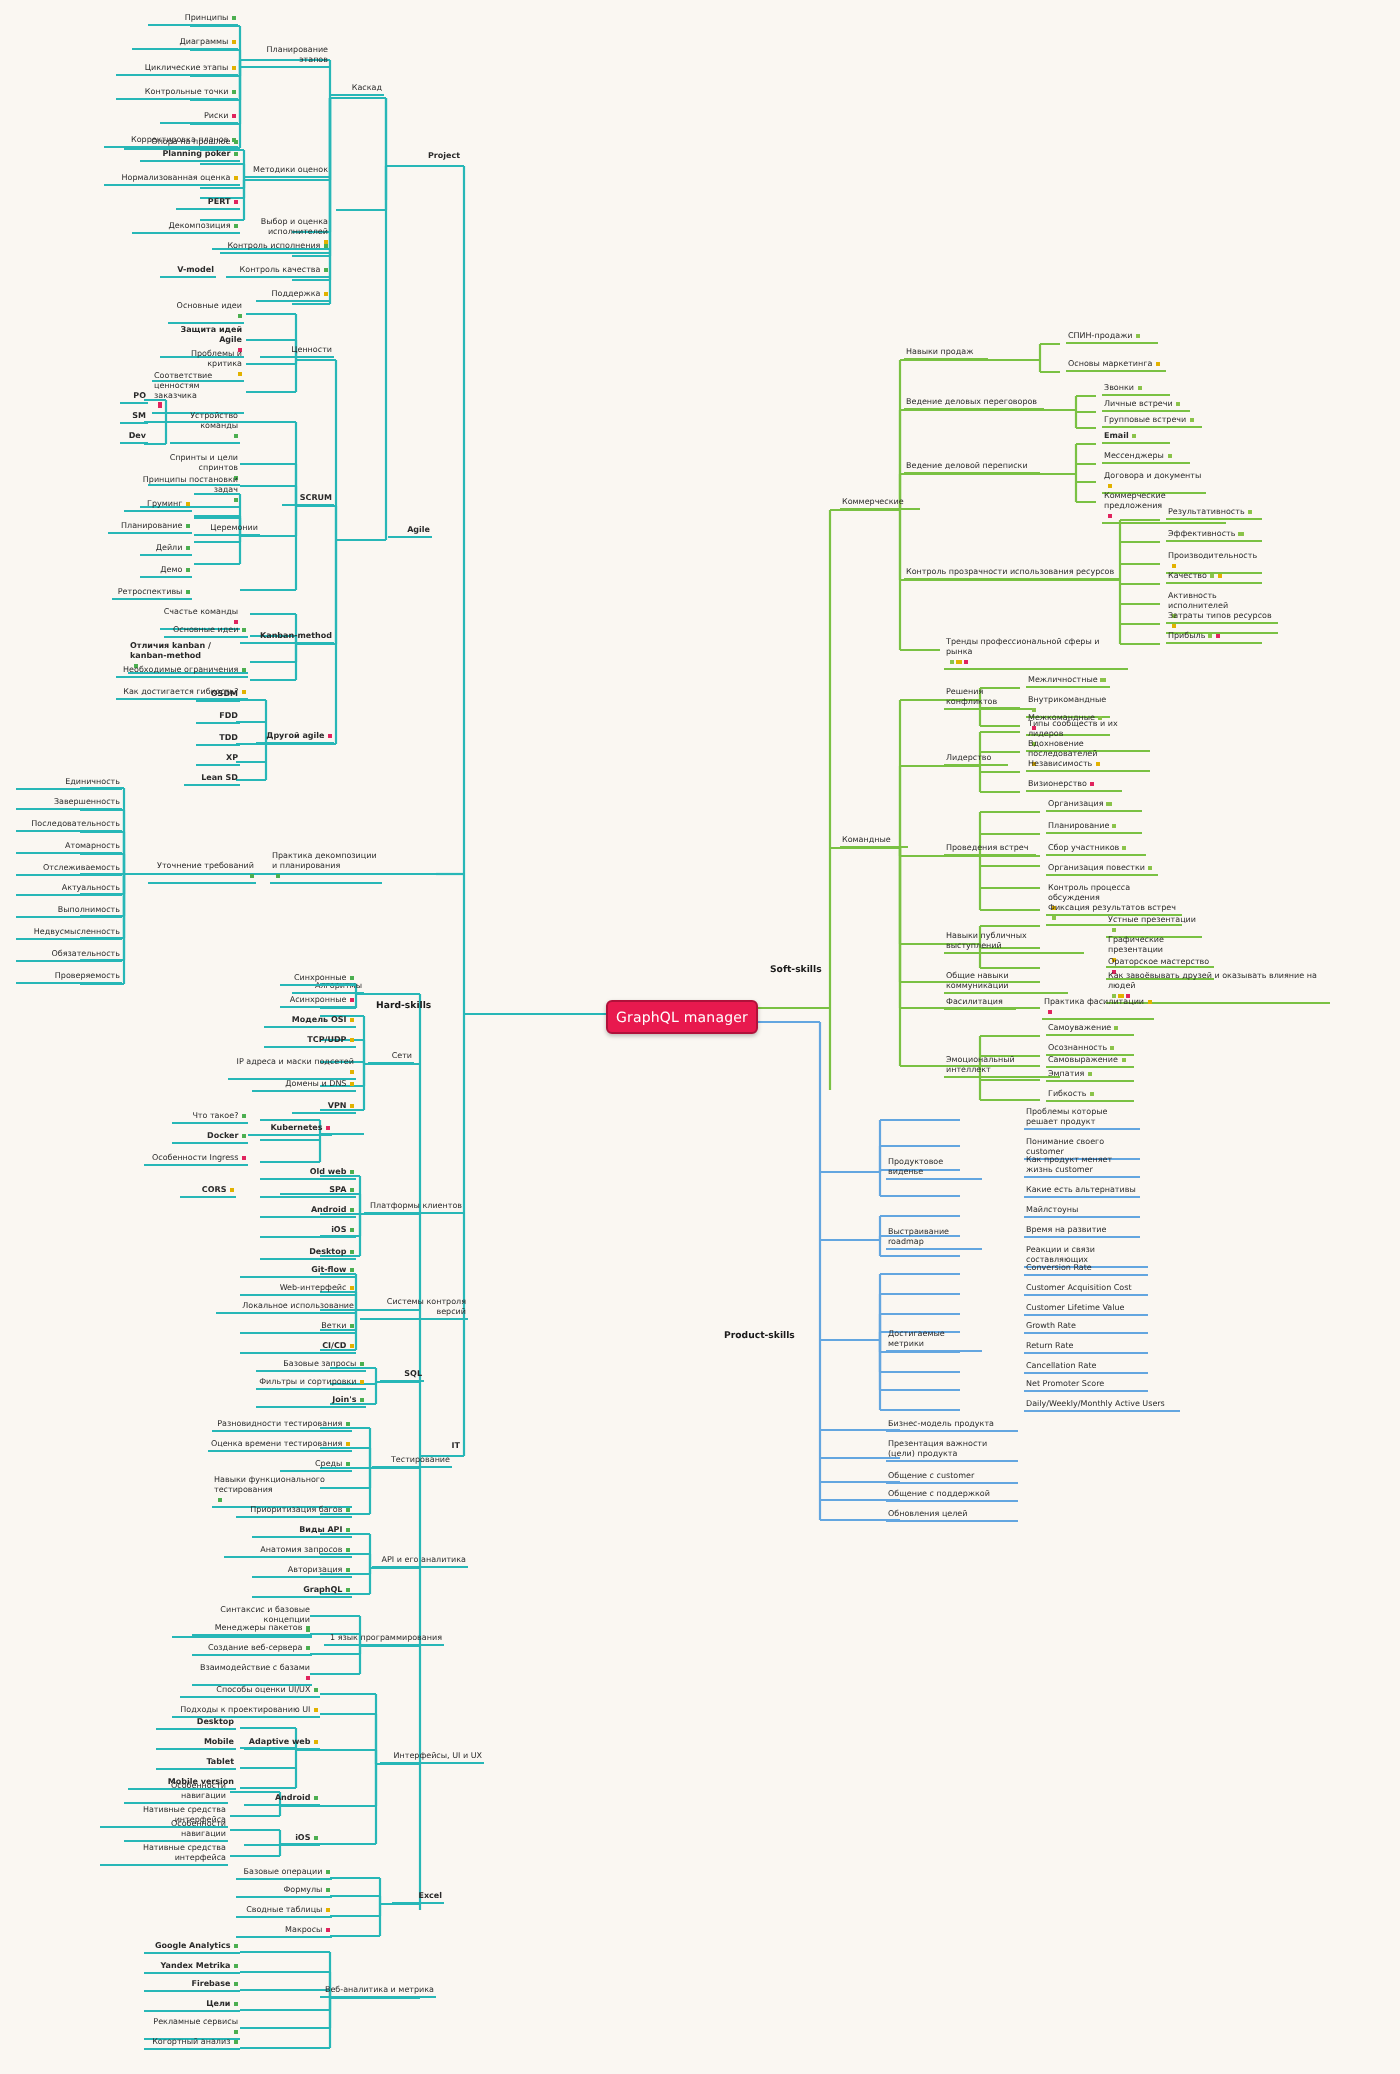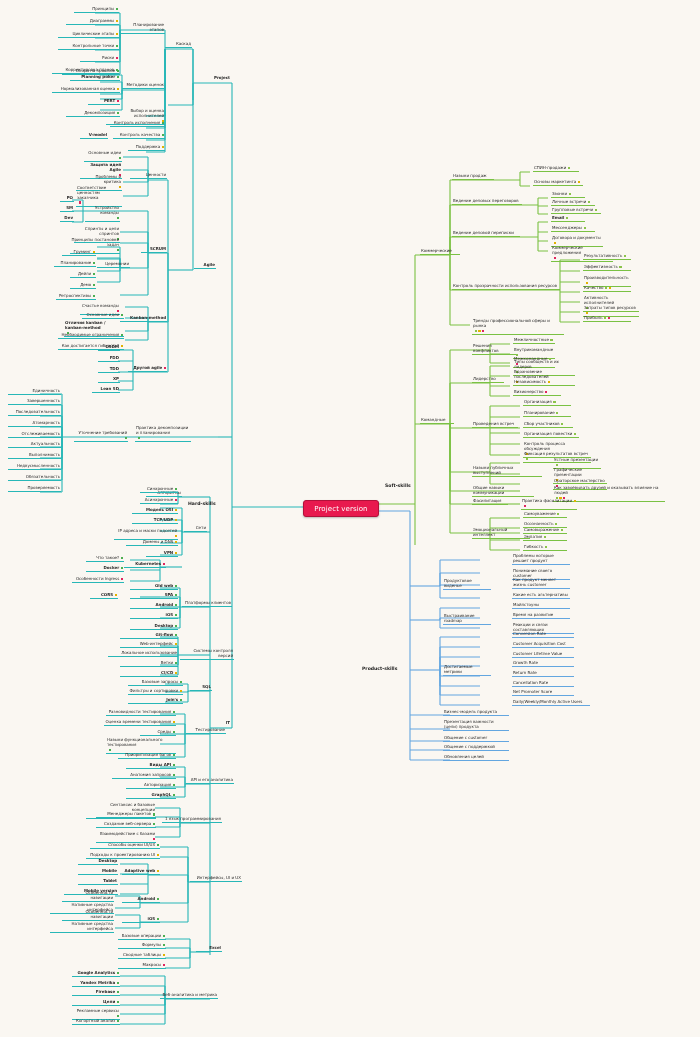--- a/index.html
+++ b/index.html
@@ -267,21 +267,21 @@
     <path d="M440 670 L440 695 M440 695 L480 695"></path>
     <path d="M440 670 L440 705 M440 705 L480 705"></path>
     <path d="M410 715 L450 715"></path>
     <path d="M410 729 L450 729"></path>
     <path d="M410 741 L450 741"></path>
     <path d="M410 750 L450 750"></path>
     <path d="M410 760 L450 760"></path>
   </g>
 </svg>
 
-<div id="center-node">Project version</div>
+<div id="center-node">GraphQL manager</div>
 
 <div class="branch-label" style="left:188px;top:501px;">Hard-skills</div>
 <div class="branch-label" style="left:385px;top:483px;">Soft-skills</div>
 <div class="branch-label" style="left:362px;top:666px;">Product-skills</div>
 
 <div class="node ta-r" style="left:203px;top:76px;width:28px;"><span class="txt" style="font-weight:bold">Project</span></div>
 <div class="node ta-r" style="left:205px;top:721px;width:26px;"><span class="txt" style="font-weight:bold">IT</span></div>
 
 <div class="node ta-r teal" style="left:165px;top:42px;width:27px;"><span class="txt">Каскад</span></div>
 <div class="node ta-r teal" style="left:120px;top:23px;width:45px;"><span class="txt">Планирование этапов</span></div>

